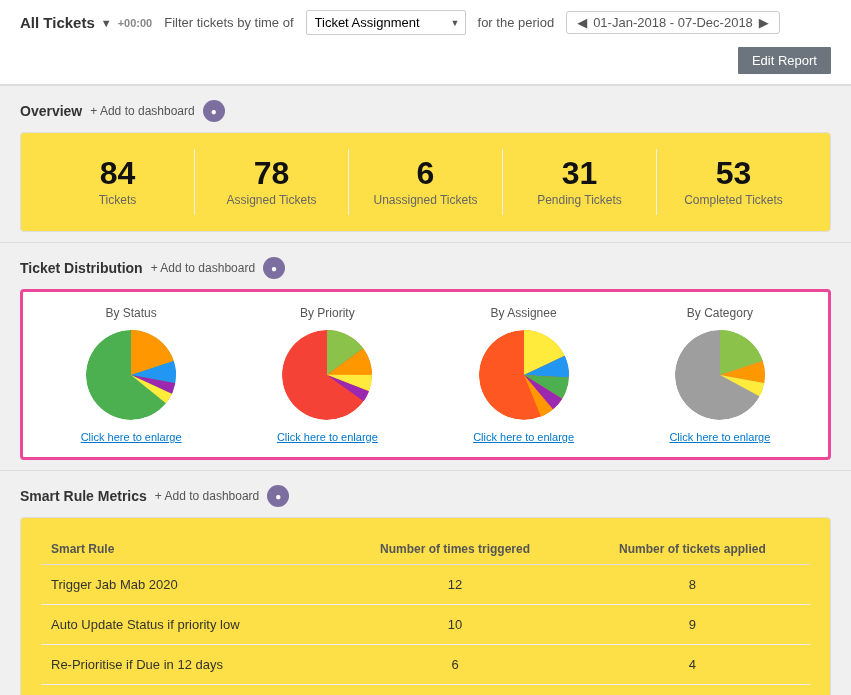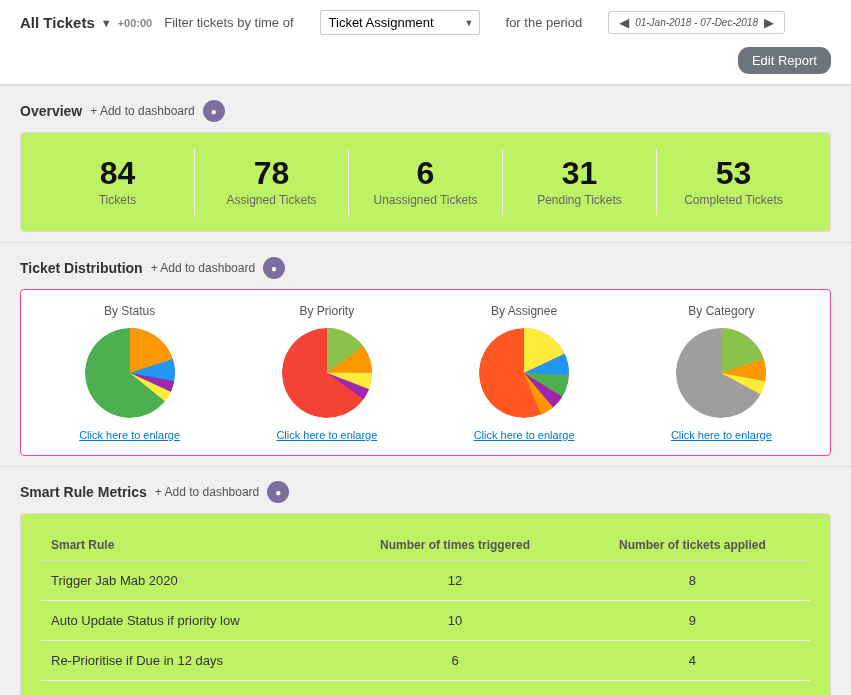--- a/index.html
+++ b/index.html
@@ -11,38 +11,38 @@
     .header-bar {
       display: flex; align-items: center; padding: 10px 20px; background: #fff;
       border-bottom: 1px solid #ddd; gap: 12px; flex-wrap: wrap;
     }
     .header-title {
       font-size: 15px; font-weight: bold; display: flex; align-items: center; gap: 6px;
     }
     .dropdown-arrow { font-size: 11px; color: #555; }
     .time-offset { font-size: 11px; color: #888; }
     .filter-row {
-      display: flex; align-items: center; gap: 26px; font-size: 13px; color: #555;
+      display: flex; align-items: center; gap: 12px; font-size: 13px; color: #555;
     }
     .filter-select {
       border: 1px solid #ccc; background: #fff; padding: 4px 22px 4px 8px;
       border-radius: 2px; font-size: 13px; appearance: none; cursor: pointer;
       min-width: 160px;
     }
     .date-range-wrap {
       display: flex; align-items: center; gap: 4px;
       border: 1px solid #ccc; border-radius: 3px; padding: 3px 8px; background: #fff;
     }
     .date-nav-btn {
       background: none; border: none; cursor: pointer; color: #555; font-size: 13px; padding: 0 2px;
     }
-    .date-text { font-size: 10px; font-style: italic; }
+    .date-text { font-size: 13px; }
     .edit-report-btn {
       margin-left: auto; background: #6c757d; color: #fff; border: none;
-      padding: 6px 14px; border-radius: 11px; cursor: pointer; font-size: 13px;
+      padding: 6px 14px; border-radius: 1px; cursor: pointer; font-size: 13px;
     }
 
     .divider { border: none; border-top: 1px solid #ddd; margin: 0; }
 
     
     .section { padding: 14px 20px 10px; }
     .section-header {
       display: flex; align-items: center; gap: 8px; margin-bottom: 10px;
     }
     .section-title { font-size: 14px; font-weight: bold; }
@@ -50,36 +50,36 @@
       font-size: 12px; color: #555; cursor: pointer; text-decoration: none;
     }
     .dashboard-icon {
       width: 22px; height: 22px; border-radius: 50%; background: #7c6fa0;
       display: inline-flex; align-items: center; justify-content: center;
       color: #fff; font-size: 10px; cursor: pointer;
     }
 
     
     .card {
-      background: #bef264; border: 1px solid #ddd; border-radius: 4px; padding: 16px 20px;
+      background: #fde047; border: 1px solid #ddd; border-radius: 4px; padding: 16px 20px;
     }
     .metrics-row {
       display: flex; gap: 0;
     }
     .metric-item {
       flex: 1; text-align: center; border-right: 1px solid #eee;
       padding: 8px 10px;
     }
     .metric-item:last-child { border-right: none; }
     .metric-number { font-size: 32px; font-weight: bold; color: #111; line-height: 1; }
     .metric-label { font-size: 12px; color: #666; margin-top: 4px; }
 
     
     .charts-card {
-      background: #fff; border: 1px solid #ec4899; border-radius: 4px; padding: 14px 10px;
+      background: #fff; border: 3px solid #ec4899; border-radius: 4px; padding: 14px 10px;
     }
     .charts-row {
       display: flex; justify-content: space-around; align-items: flex-start;
     }
     .chart-col {
       flex: 1; text-align: center; padding: 0 8px;
     }
     .chart-col-title { font-size: 12px; color: #555; margin-bottom: 10px; }
     .chart-link {
       font-size: 11px; color: #0077cc; cursor: pointer; text-decoration: underline;

